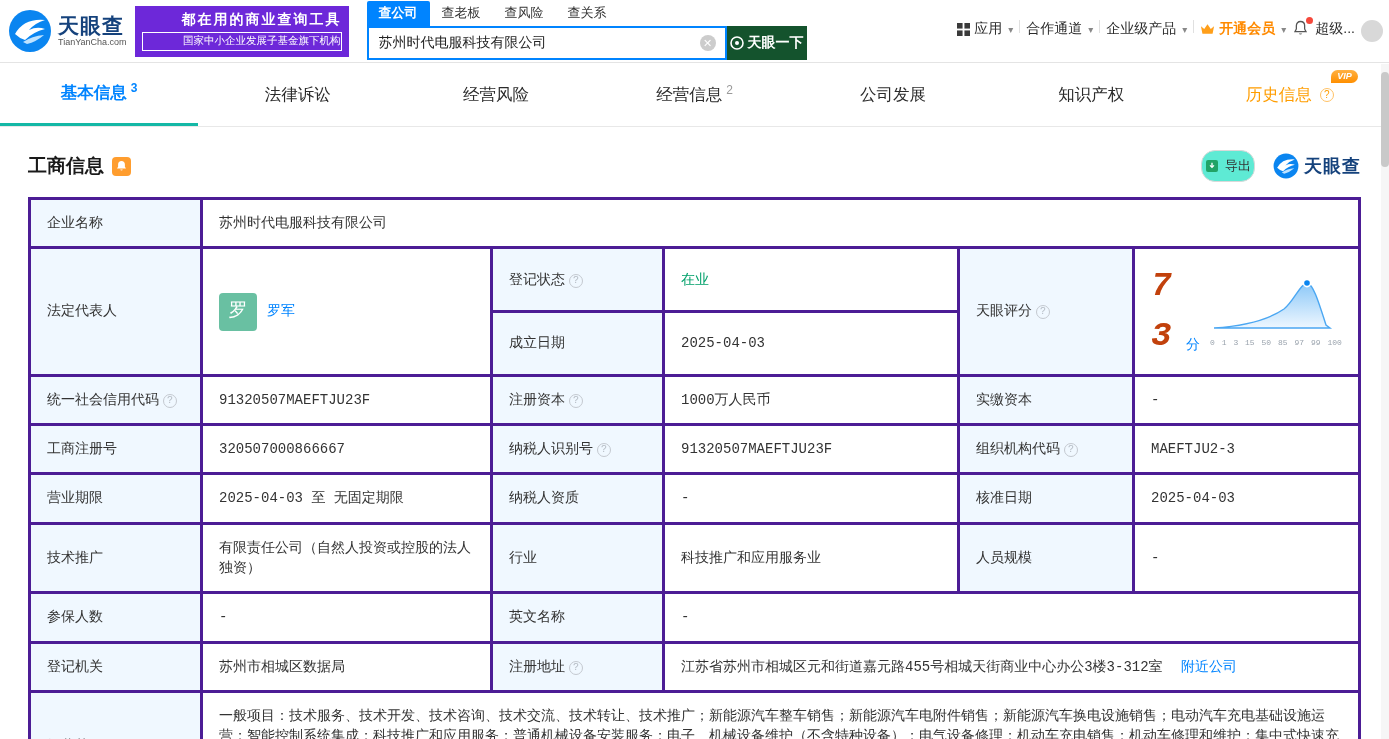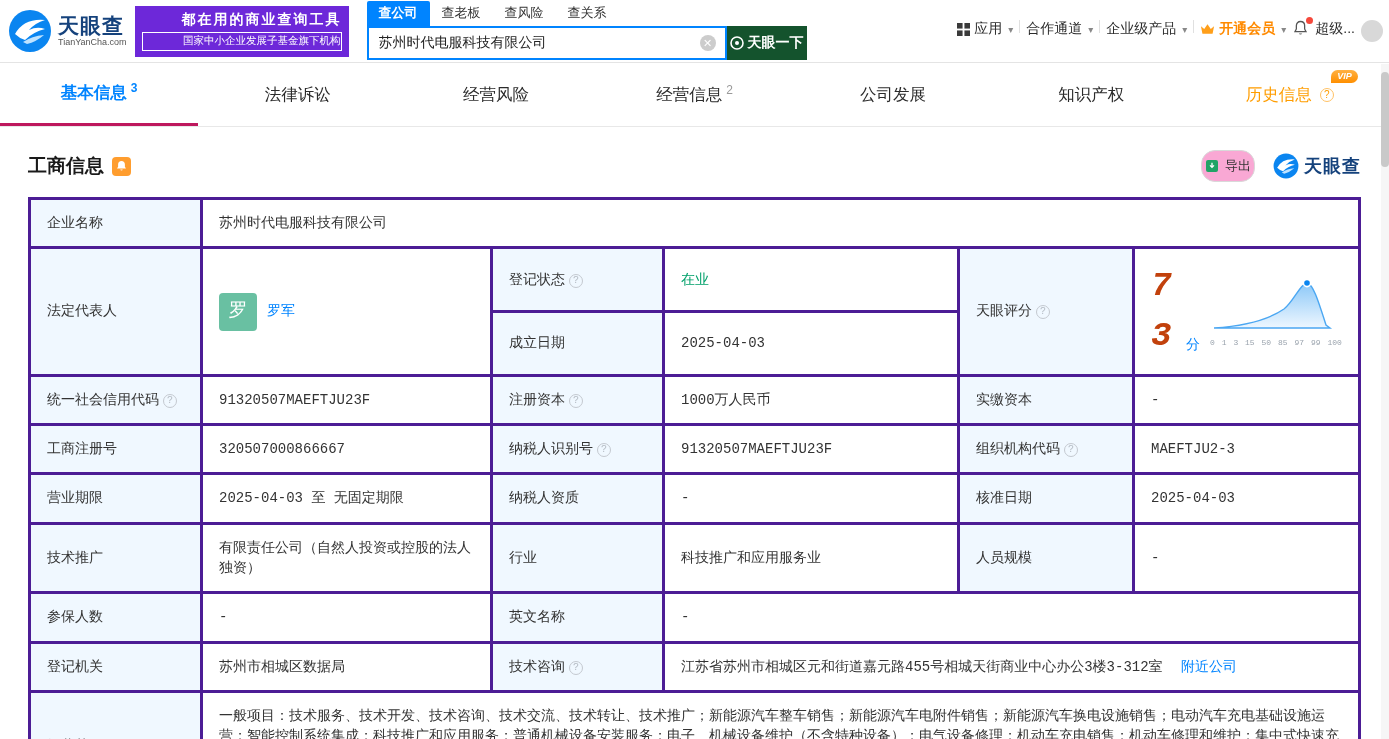--- a/index.html
+++ b/index.html
@@ -30,37 +30,37 @@
   .caret::after { content:"▾"; font-size:10px; color:#888; margin-left:2px; }
   .nav-sep { width:1px; height:13px; background:#e0e0e0; }
   .vip-link { color:#ff8a00; font-weight:bold; }
   .bell-wrap { position:relative; }
   .red-dot { position:absolute; top:-3px; right:-4px; width:7px; height:7px; background:#f5483b; border-radius:50%; }
   .mini-avatar { width:22px; height:22px; border-radius:50%; background:#d8d8d8; margin-right:-8px; }
 
   
   .tab-bar { display:flex; height:64px; border-bottom:1px solid #e8e8e8; background:#fff; }
   .tab { flex:1; display:flex; align-items:center; justify-content:center; font-size:16.5px; color:#2b2b2b; position:relative; }
-  .tab.active { color:#0084ff; font-weight:bold; border-bottom:3px solid #be185d; }
+  .tab.active { color:#0084ff; font-weight:bold; border-bottom:3px solid #14b8a6; }
   .tab-badge { font-size:12px; margin-left:4px; transform:translateY(-5px); color:#999; }
   .tab.active .tab-badge { color:#0084ff; }
   .tab.history { color:#ff9d00; }
   .tab-label-wrap { position:relative; display:inline-flex; align-items:center; gap:4px; }
   .vip-tag { position:absolute; top:-14px; right:-24px; background:linear-gradient(180deg,#ffb143,#ff8f00); color:#fff; font-size:9px; font-weight:bold; font-style:italic; padding:1px 6px 2px; border-radius:7px 7px 7px 0; }
   .help-icon { display:inline-block; width:14px; height:14px; border:1px solid #c4c9d0; border-radius:50%; color:#b3bac2; font-size:10px; line-height:12px; text-align:center; margin-left:4px; vertical-align:1px; flex:0 0 auto; }
   .help-icon::before { content:"?"; }
   .help-icon.orange { border-color:#ffc266; color:#ff9d00; }
 
   
   .content { padding:16px 28px 0; }
   .section-header { display:flex; align-items:center; height:46px; margin-bottom:8px; }
   .section-title { font-size:19px; font-weight:bold; color:#1a1a1a; }
   .section-bell { margin-left:8px; }
   .section-right { margin-left:auto; display:flex; align-items:center; gap:18px; }
-  .export-btn { display:flex; align-items:center; gap:6px; border:1px solid #d9d9d9; background:#f9a8d4; border-radius:14px; padding:6px 3px; font-size:13px; color:#333; font-family:inherit; }
+  .export-btn { display:flex; align-items:center; gap:6px; border:1px solid #d9d9d9; background:#5eead4; border-radius:14px; padding:6px 3px; font-size:13px; color:#333; font-family:inherit; }
   .brand-logo { display:flex; align-items:center; gap:5px; }
   .brand-text { font-size:18px; font-weight:bold; color:#15427c; letter-spacing:1px; }
 
   
   table.info { width:100%; border-collapse:collapse; table-layout:fixed; font-size:14px; }
   table.info td { border:3px solid #4c1d95; padding:13px 16px; line-height:1.45; color:#333; vertical-align:middle; word-break:break-all;font-family:Liberation Mono, monospace; }
   td.label { background:#f0f8ff; color:#333; }
   .green { color:#00a06a; }
   .link { color:#0084ff; text-decoration:none; cursor:pointer; }
   .rep-cell { display:flex; align-items:center; gap:10px; }
@@ -323,21 +323,21 @@
       <tr>
         <td class="label">参保人数</td>
         <td>-</td>
         <td class="label">英文名称</td>
         <td colspan="3">-</td>
       </tr>
       <tr>
         <td class="label">登记机关</td>
         <td>苏州市相城区数据局</td>
         <td class="label">
-          <span>技术咨询</span><span class="help-icon"></span>
+          <span>注册地址</span><span class="help-icon"></span>
         </td>
         <td colspan="3">
           <span>江苏省苏州市相城区元和街道嘉元路455号相城天街商业中心办公3楼3-312室</span>
           <a class="link addr-link">附近公司</a>
         </td>
       </tr>
       <tr>
         <td class="label">
           <span>经营范围</span><span class="help-icon"></span>
         </td>

